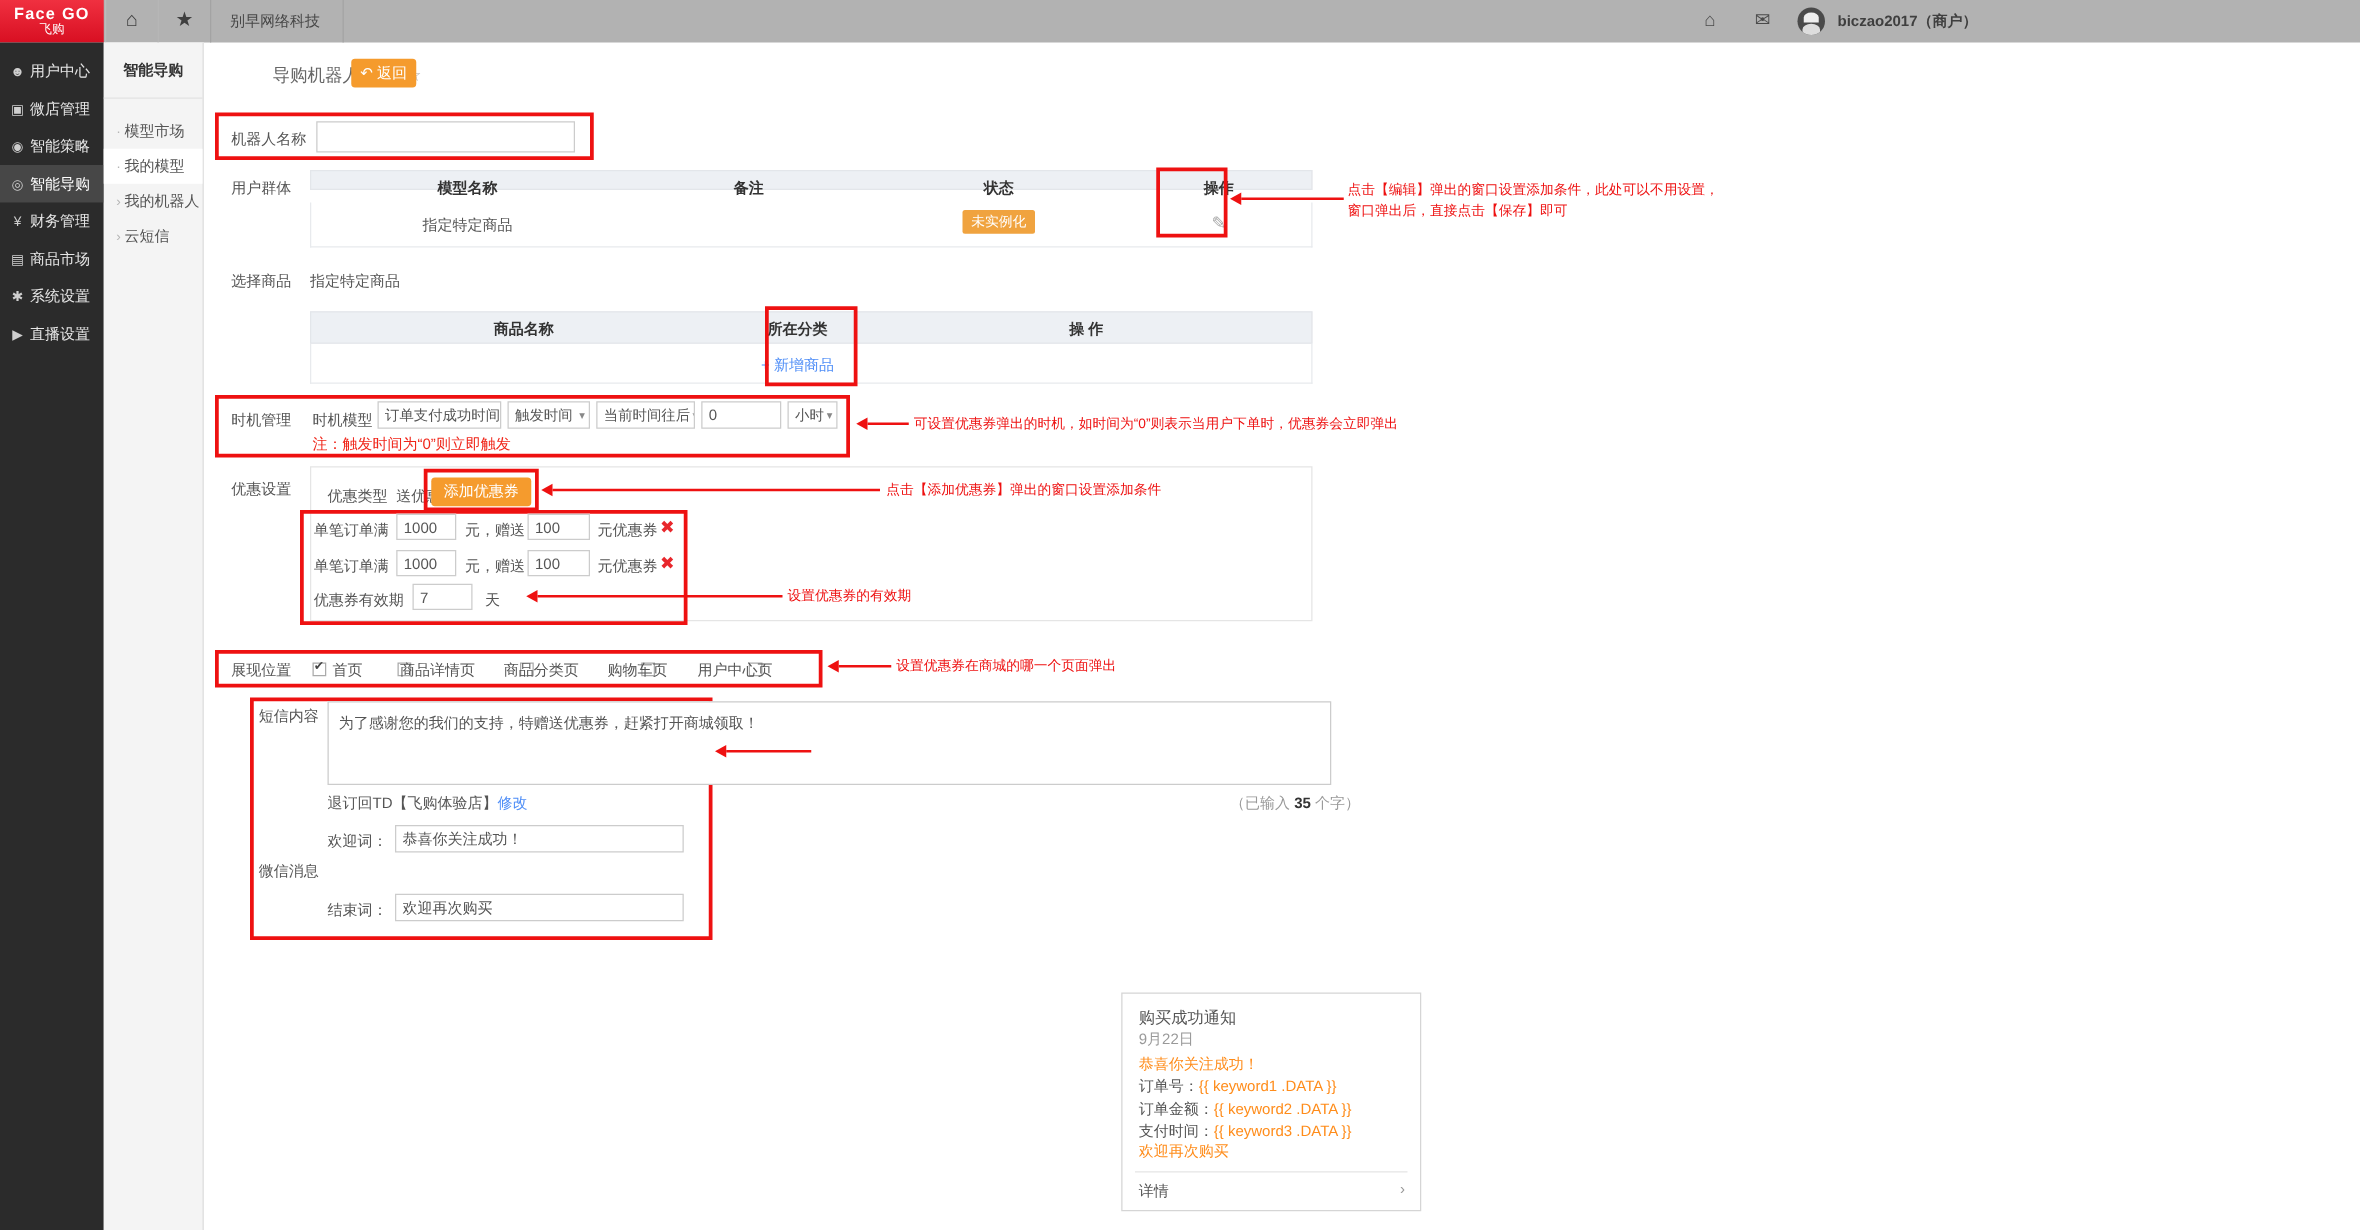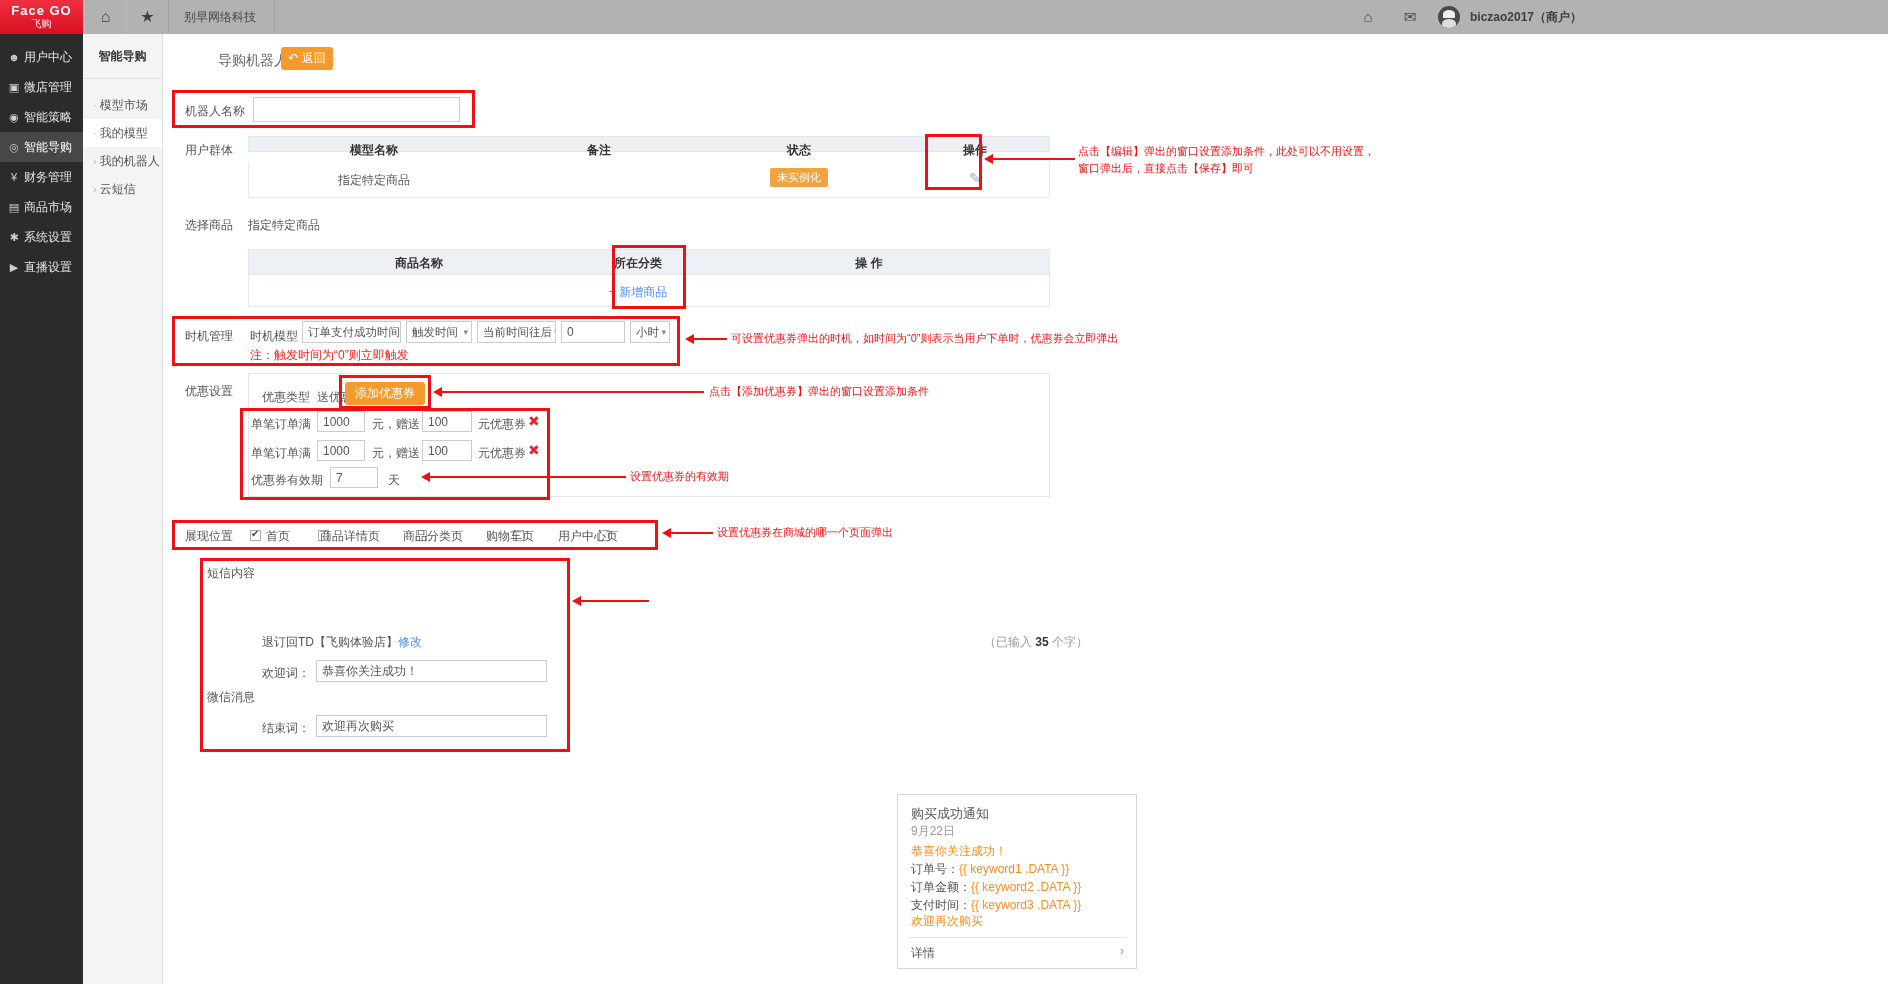--- a/index.html
+++ b/index.html
@@ -223,20 +223,21 @@
   <span class="abs lbl" style="left:486px;top:528px;">购物车页</span>
   <span class="abs cb" style="left:542px;top:528px;"></span>
   <span class="abs lbl" style="left:558px;top:528px;">用户中心页</span>
   <div class="abs arr" style="left:662px;top:528px;"></div>
   <div class="abs hline" style="left:671px;top:532px;width:42px;"></div>
   <div class="abs ann" style="left:717px;top:525px;">设置优惠券在商城的哪一个页面弹出</div>
 
   
   <div class="abs rbox" style="left:200px;top:558px;width:370px;height:194px;"></div>
   <div class="abs lbl" style="left:207px;top:565px;">短信内容</div>
+  <textarea class="abs inp" style="left: 262px; top: 561px; width: 803px; height: 67px; padding: 8px; resize: none;">为了感谢您的我们的支持，特赠送优惠券，赶紧打开商城领取！</textarea>
   <div class="abs arr" style="left:572px;top:596px;"></div>
   <div class="abs hline" style="left:581px;top:600px;width:68px;"></div>
   <div class="abs lbl" style="left:262px;top:634px;"><span>退订回TD【飞购体验店】</span><span class="link">修改</span></div>
   <div class="abs" style="left:984px;top:634px;color:#999;"><span>（已输入 </span><b style="color:#333;">35</b><span> 个字）</span></div>
 
   <div class="abs lbl" style="left:207px;top:689px;">微信消息</div>
   <div class="abs lbl" style="left:262px;top:665px;">欢迎词：</div>
   <input class="abs inp" style="left: 316px; top: 660px; width: 231px; height: 22px;" value="恭喜你关注成功！">
   <div class="abs lbl" style="left:262px;top:720px;">结束词：</div>
   <input class="abs inp" style="left: 316px; top: 715px; width: 231px; height: 22px;" value="欢迎再次购买">

